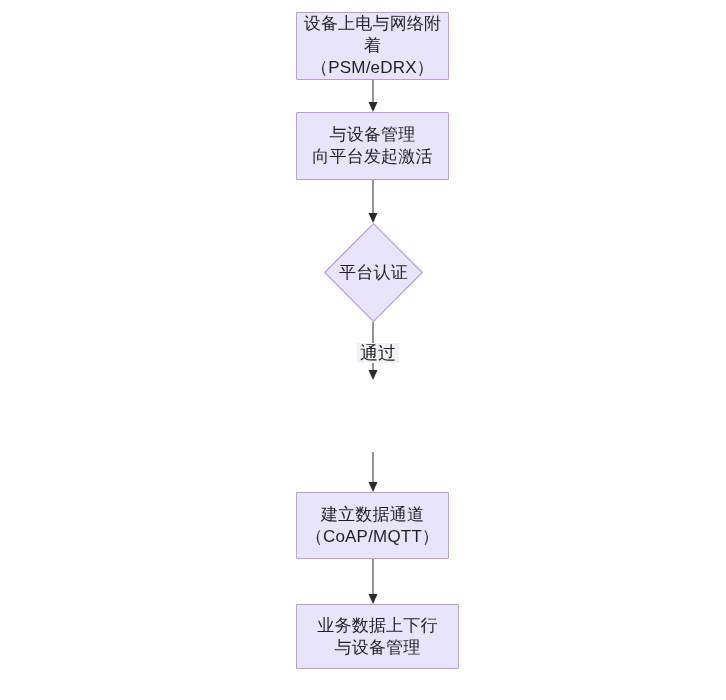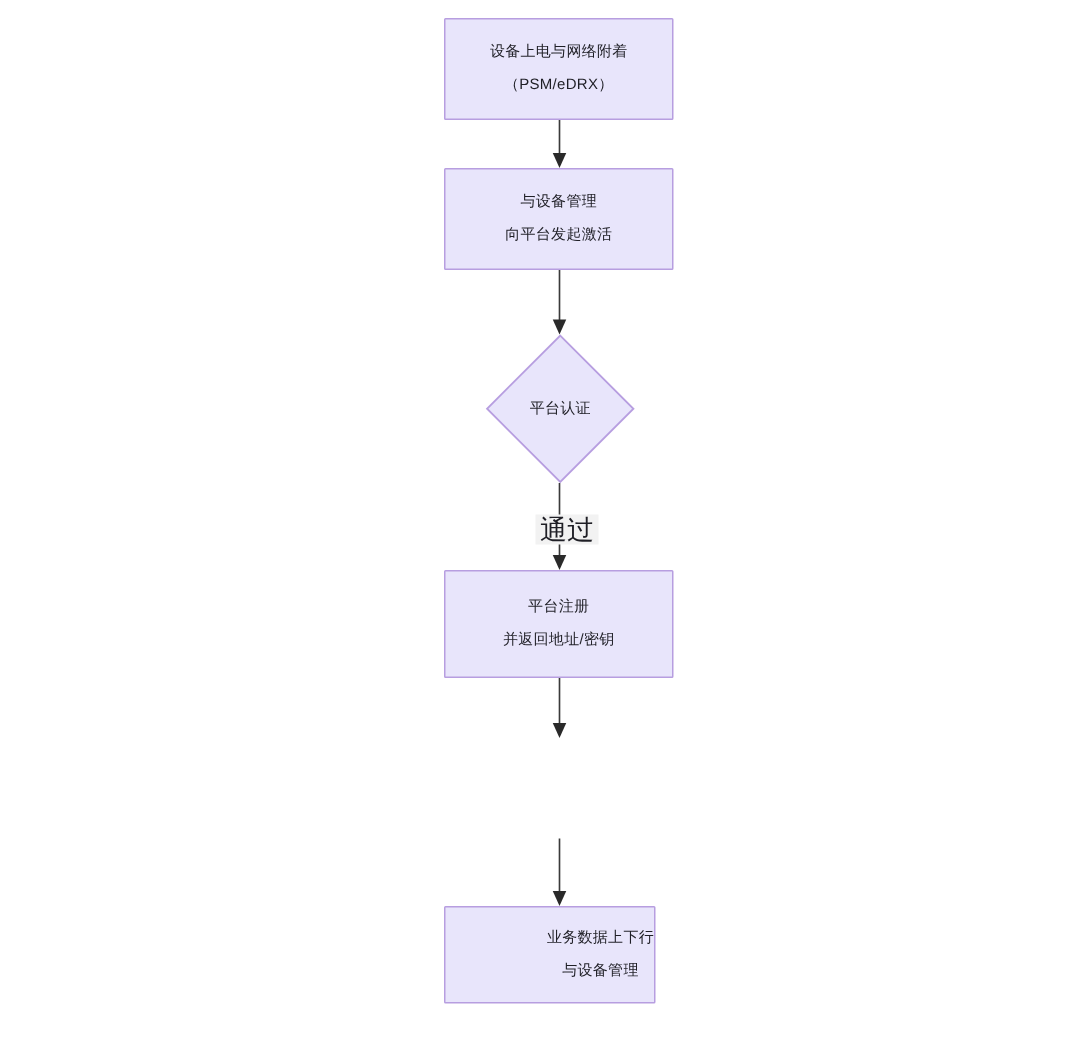--- a/index.html
+++ b/index.html
@@ -24,21 +24,21 @@
     height: 700px;
   }
   .node {
     position: absolute;
     box-sizing: border-box;
     display: flex;
     align-items: center;
     justify-content: center;
     text-align: center;
     color: #1f1f26;
-    font-size: 10px;
+    font-size: 17px;
     line-height: 22px;
     letter-spacing: 0.2px;
     white-space: pre-line;
     user-select: none;
   }
   .node.process {
     background: #e8e5fb;
     border: 1px solid #b79ee0;
     border-radius: 1px;
   }
@@ -129,24 +129,24 @@
     <svg width="99" height="99" viewBox="0 0 99 99" xmlns="http://www.w3.org/2000/svg">
       <polygon points="49.5,0.7 98.3,49.5 49.5,98.3 0.7,49.5" fill="#e8e5fb" stroke="#b79ee0" stroke-width="1.2"></polygon>
     </svg>
     <div class="node decision-label" style="left:0; top:0; width:99px; height:99px;">
       <span>平台认证</span>
     </div>
   </div>
 
   <div class="edge-label" style="left:357px; top:343px;">通过</div>
 
-  <div class="node process" style="left:296px; top:380px; width:153px; height:72px;">
-    <span>平台注册
-并返回地址/密钥</span>
+
+  <div class="node process" style="left:296px; top:492px; width:153px; height:67px;">
+    <span>建立数据通道
+（CoAP/MQTT）</span>
   </div>
 
-
-  <div class="node process" style="left:296px; top:604px; width:141px; height:65px;justify-content:flex-end;">
+  <div class="node process" style="left:296px; top:604px; width:163px; height:65px;">
     <span>业务数据上下行
 与设备管理</span>
   </div>
 
 </div>
 
 </body></html>

